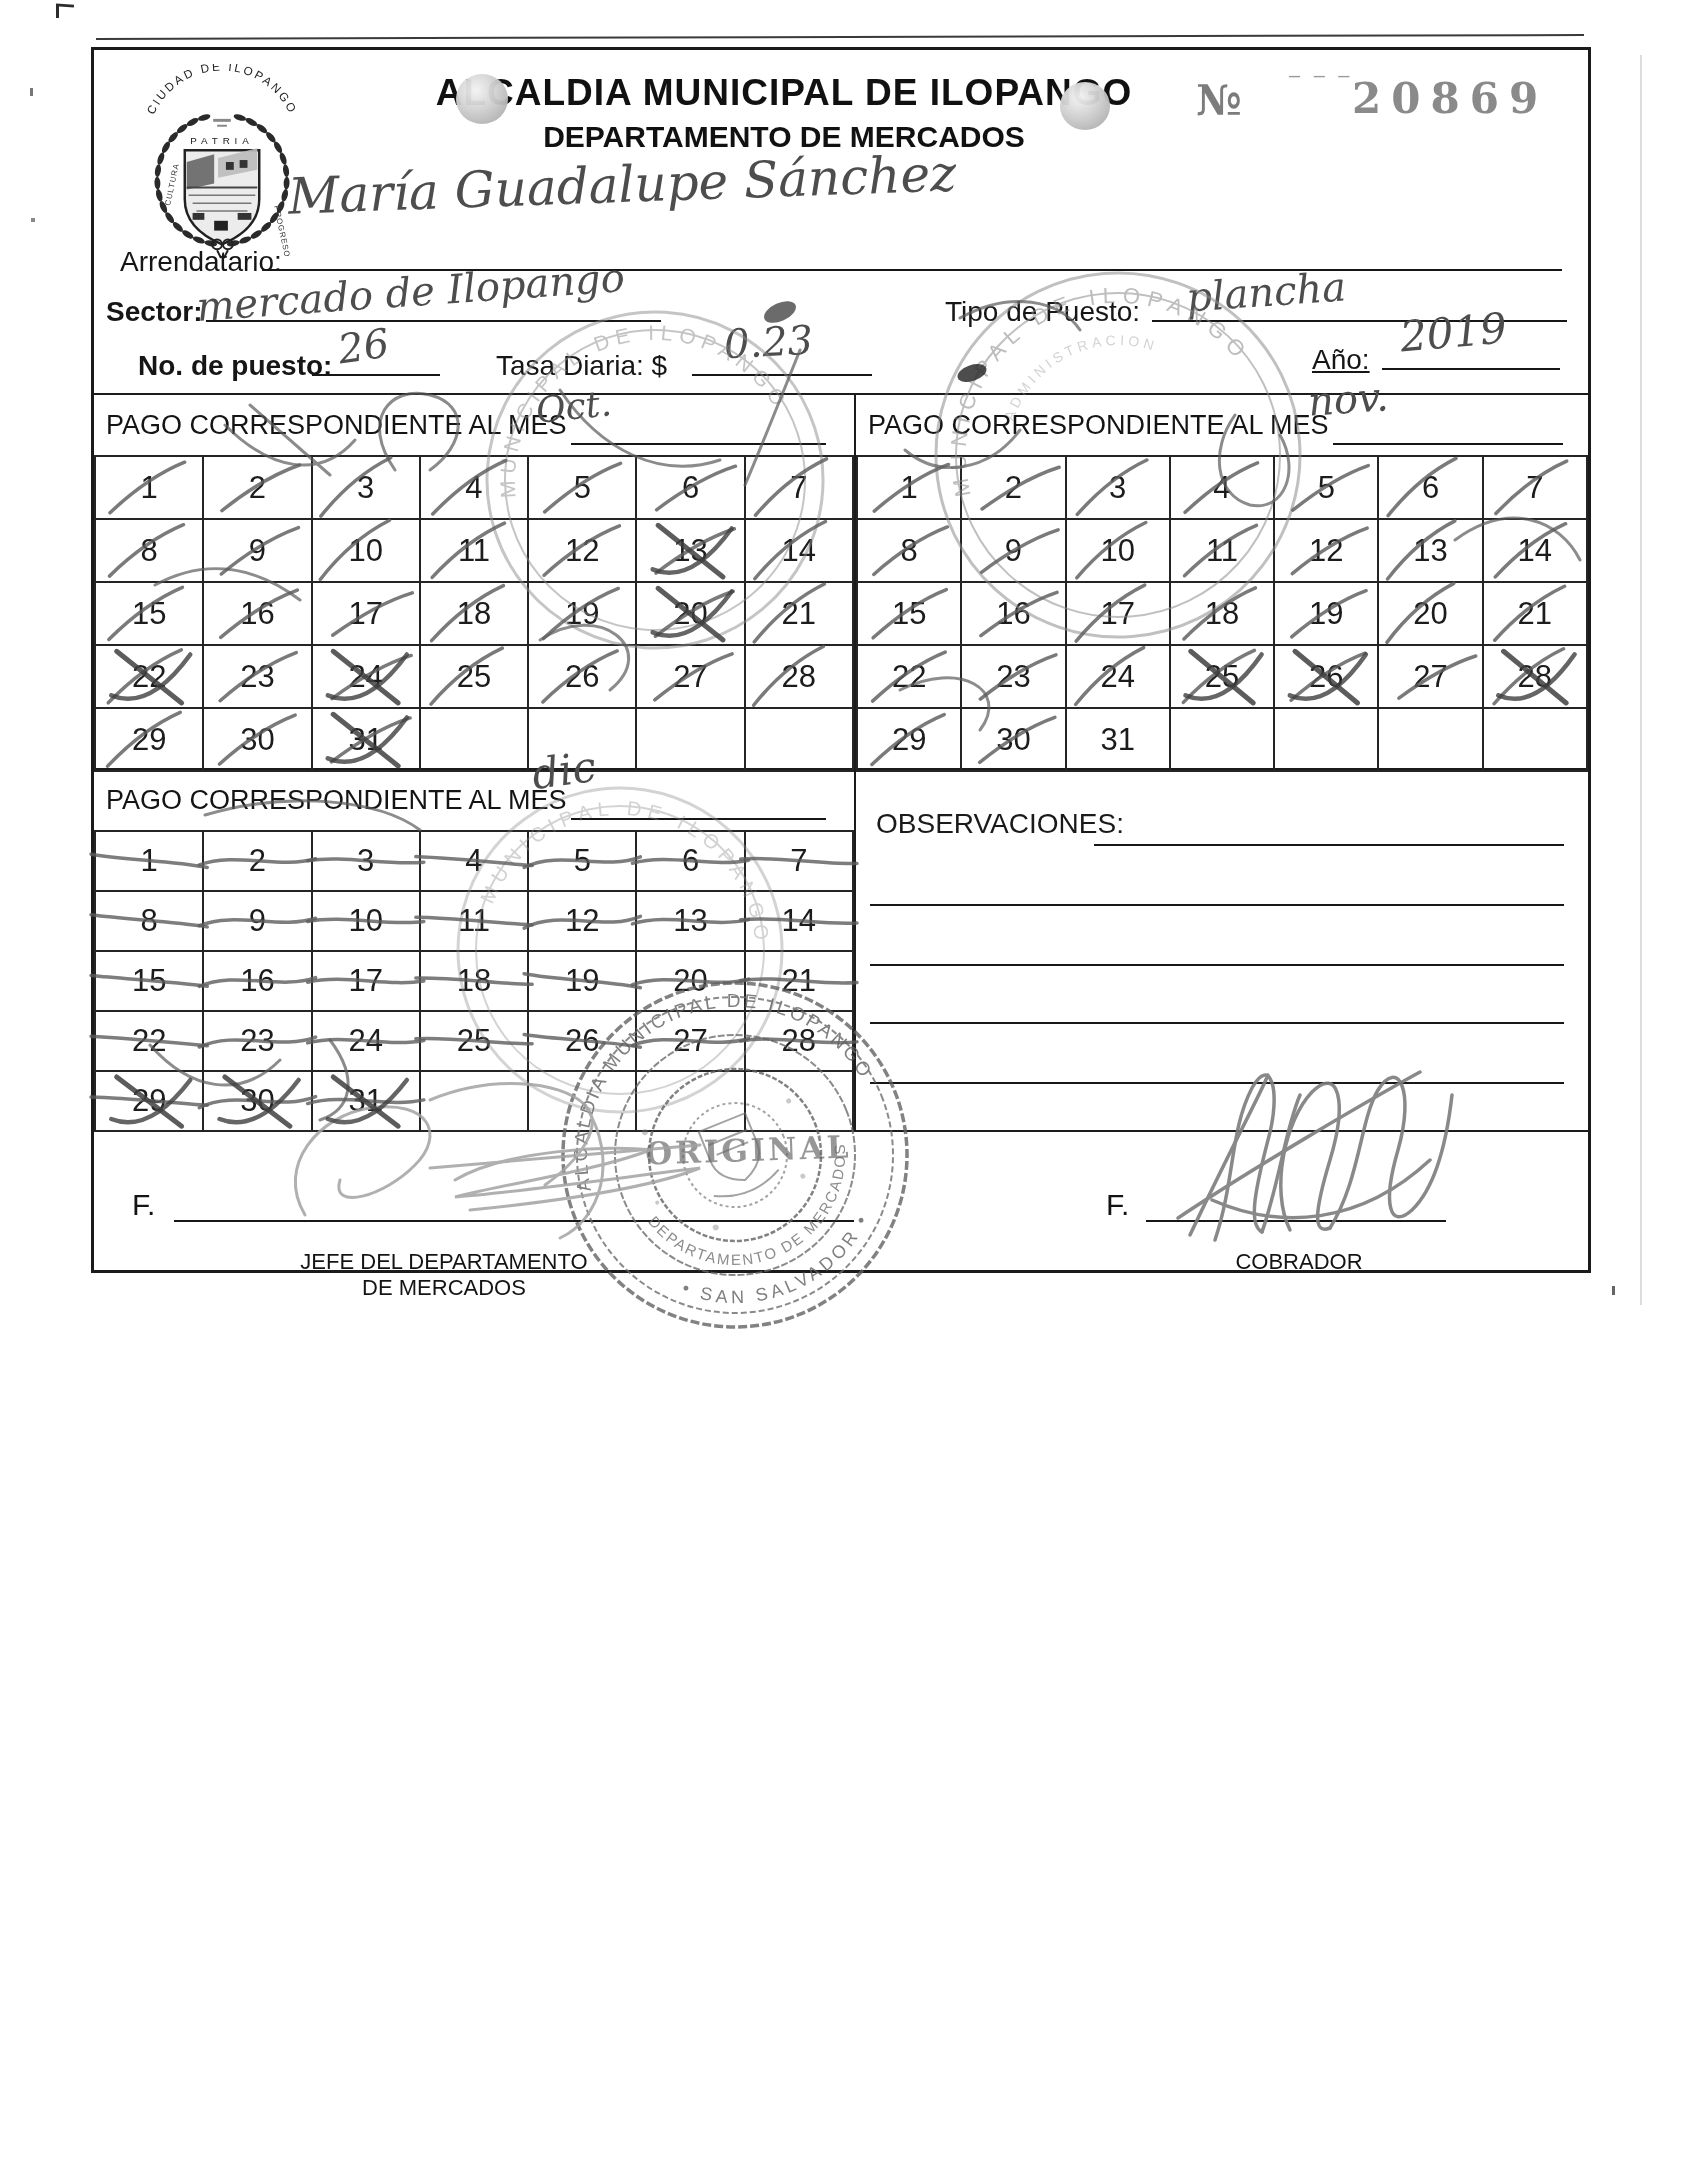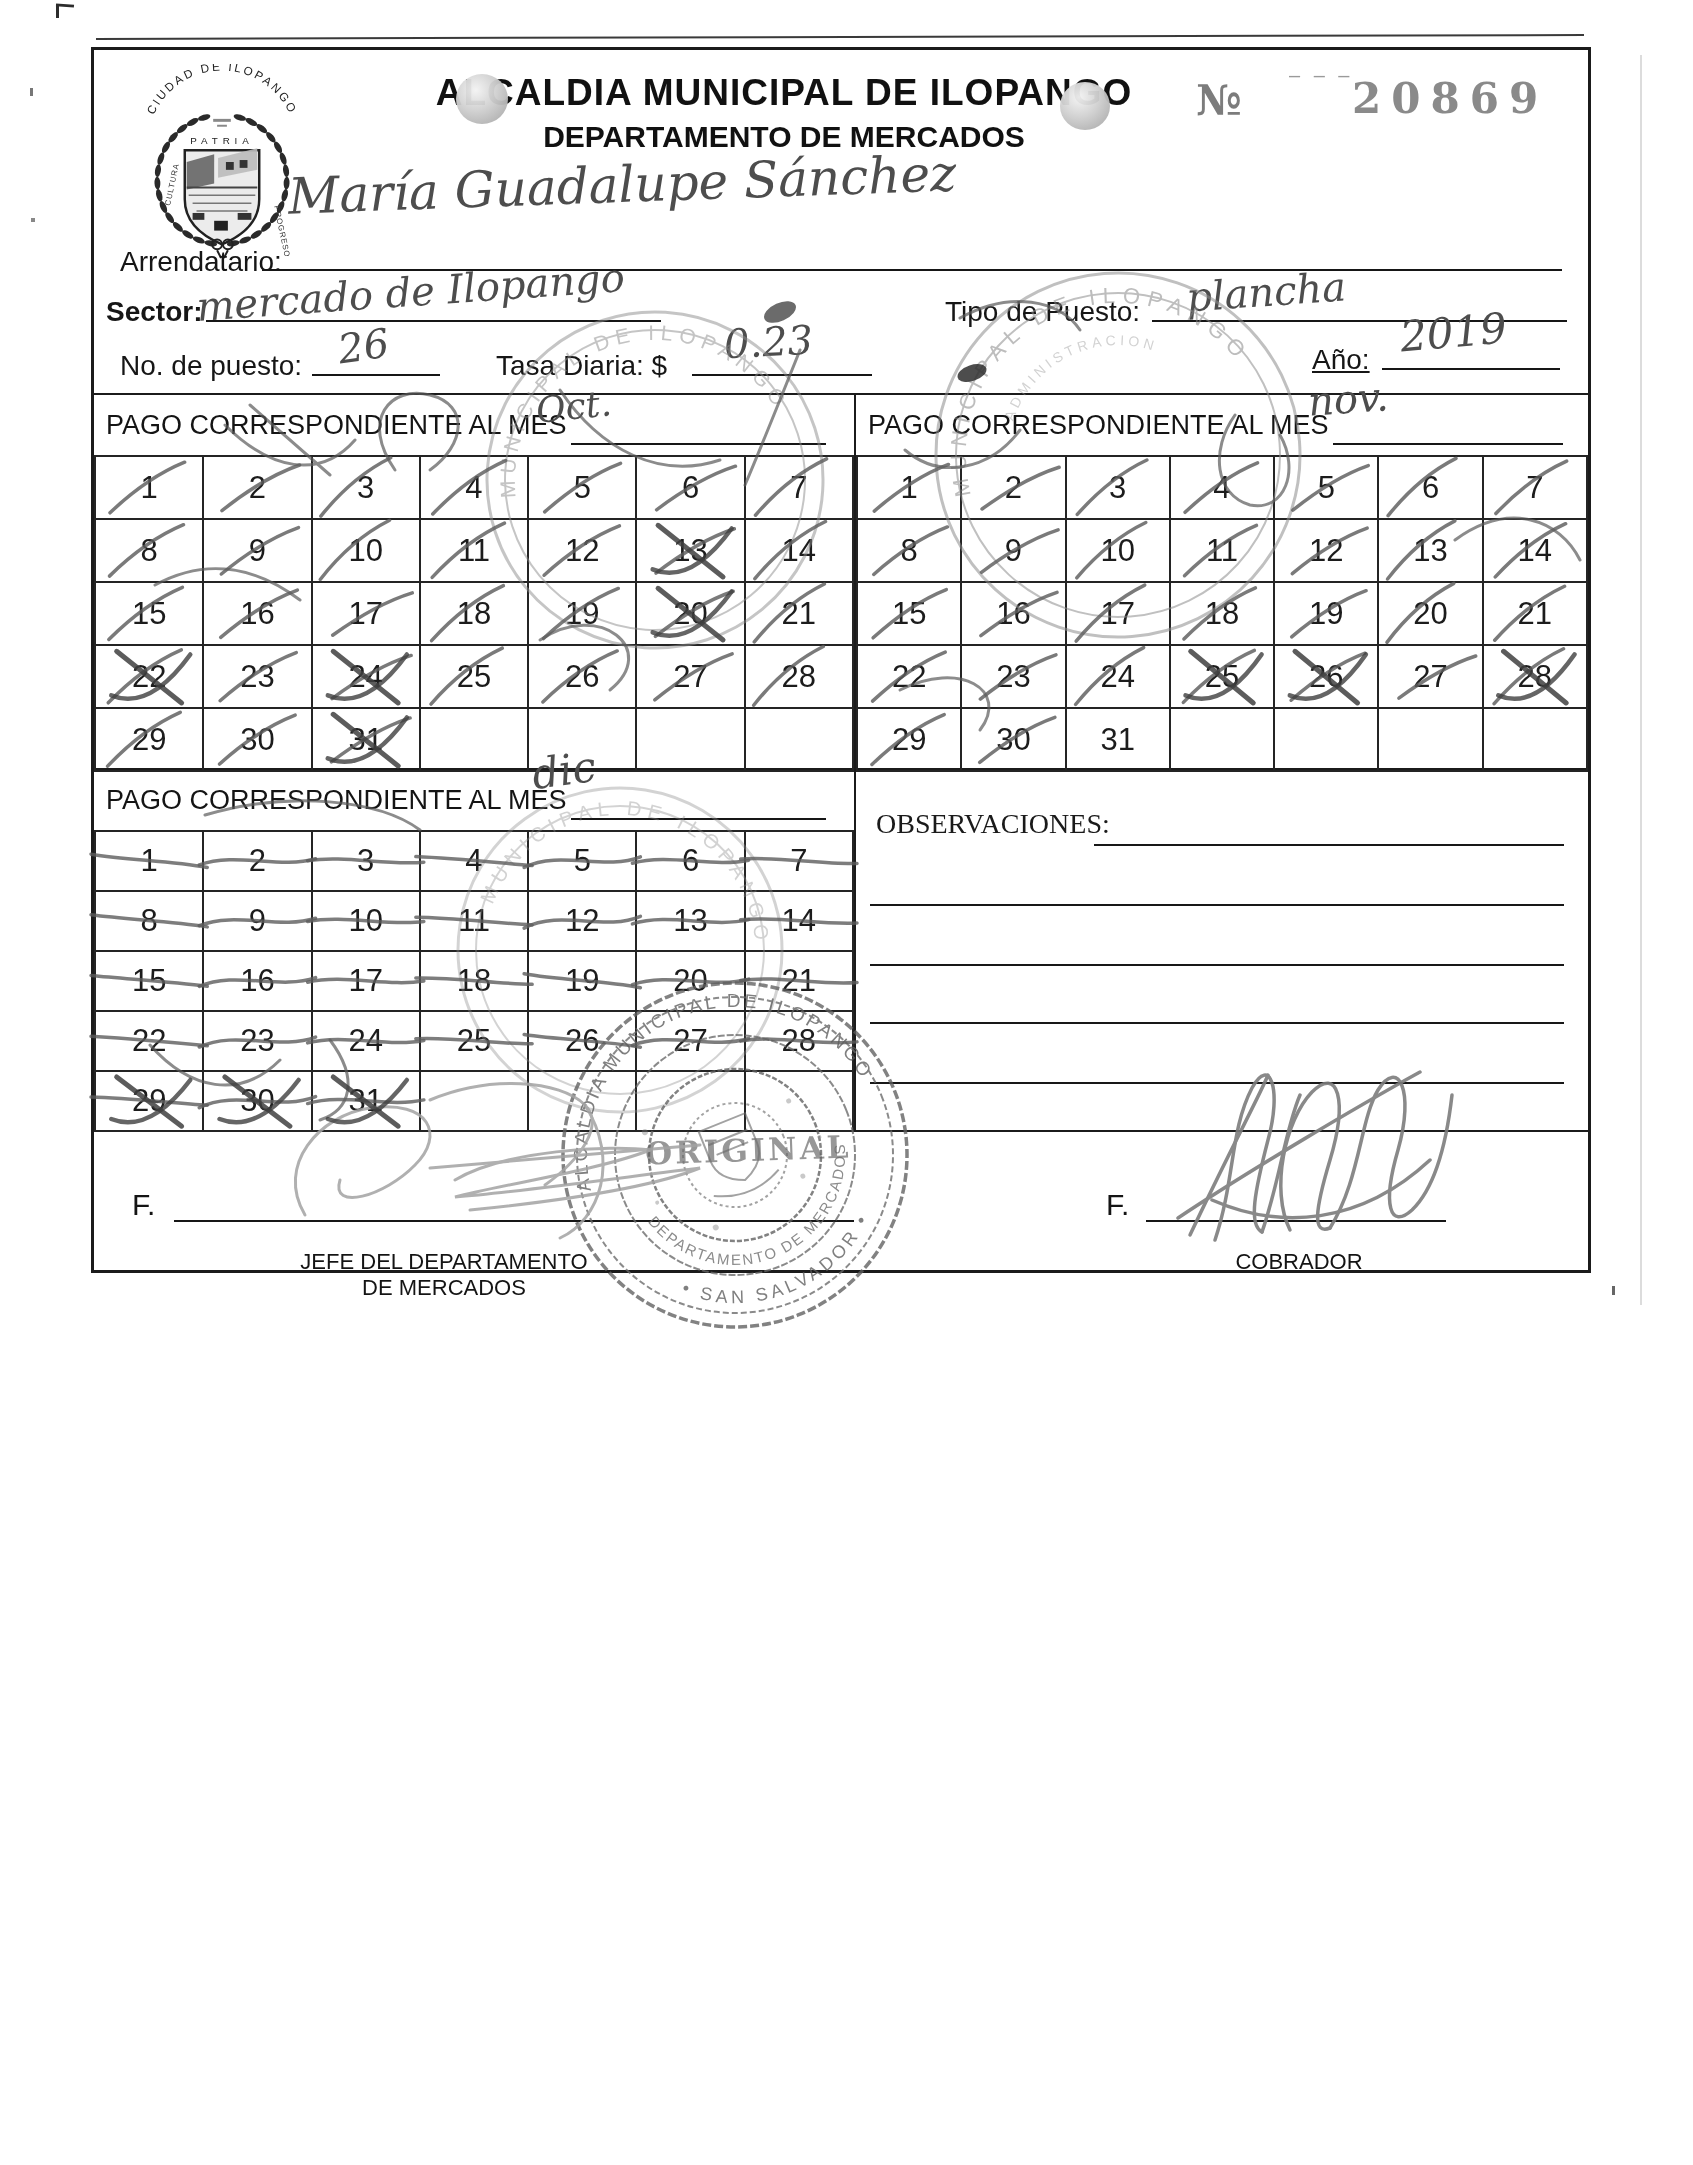--- a/index.html
+++ b/index.html
@@ -36,21 +36,21 @@
         padding-left:12px;font-size:27px;color:#141414;white-space:nowrap;}
   .mes-line{display:inline-block;width:255px;border-bottom:2px solid #161616;height:38px;margin-left:4px;}
   .cal table{border-collapse:collapse;width:100%;table-layout:fixed;}
   .cal td{border:2px solid #242424;text-align:center;font-size:31px;color:#1c1c1c;
         box-sizing:border-box;overflow:visible;}
   .cal-band td{height:63px;}
   .band2 td{height:60px;}
   .month-hw{position:absolute;font-size:36px;}
   
   .obs{position:relative;flex:1;}
-  .obs-label{position:absolute;left:20px;top:38px;font-size:28px;font-family:Liberation Serif, serif;}
+  .obs-label{position:absolute;left:20px;top:38px;font-size:28px;}
   .obs-line{position:absolute;border-bottom:2px solid #181818;height:0;}
   
   .footer{position:absolute;left:0;top:1082px;width:1494px;height:141px;}
   .role{position:absolute;text-align:center;font-size:22px;line-height:26px;color:#141414;margin-top:23px;}
   .fsig{position:absolute;font-size:30px;color:#141414;}
   
   .overlay{position:absolute;left:0;top:0;width:1693px;height:2165px;pointer-events:none;}
   .original-txt{position:absolute;left:645px;top:1132px;font-family:"DejaVu Serif",serif;
         font-weight:bold;font-size:31px;color:#979797;letter-spacing:3px;transform:rotate(-2deg);}
   .artifact{position:absolute;background:#2c2c2c;}
@@ -150,21 +150,21 @@
     <div class="hand" style="left:194px;top:110px;font-size:50px;transform:rotate(-2deg);">María Guadalupe Sánchez</div>
 
     <div class="f-label" style="left:12px;top:246px;font-weight:bold;">Sector:</div>
     <div class="uline" style="left:112px;top:270px;width:455px;"></div>
     <div class="hand" style="left:102px;top:222px;font-size:40px;transform:rotate(-4deg);">mercado de Ilopango</div>
 
     <div class="f-label" style="left:845px;top:246px;margin-left:6px;">Tipo de Puesto:</div>
     <div class="uline" style="left:1058px;top:270px;width:415px;"></div>
     <div class="hand" style="left:1092px;top:222px;font-size:40px;transform:rotate(-4deg);">plancha</div>
 
-    <div class="f-label" style="left:26px;top:300px;">No. de puesto:</div>
+    <div class="f-label" style="left:44px;top:300px;font-weight:bold;">No. de puesto:</div>
     <div class="uline" style="left:218px;top:324px;width:128px;"></div>
     <div class="hand" style="left:244px;top:276px;font-size:40px;transform:rotate(-8deg);">26</div>
 
     <div class="f-label" style="left:402px;top:300px;">Tasa Diaria: $</div>
     <div class="uline" style="left:598px;top:324px;width:180px;"></div>
     <div class="hand" style="left:630px;top:272px;font-size:40px;transform:rotate(-3deg);">0.23</div>
 
     <div class="f-label" style="left:1218px;top:294px;text-decoration:underline;">Año:</div>
     <div class="uline" style="left:1288px;top:318px;width:178px;"></div>
     <div class="hand" style="left:1306px;top:262px;font-size:42px;transform:rotate(-5deg);">2019</div>

